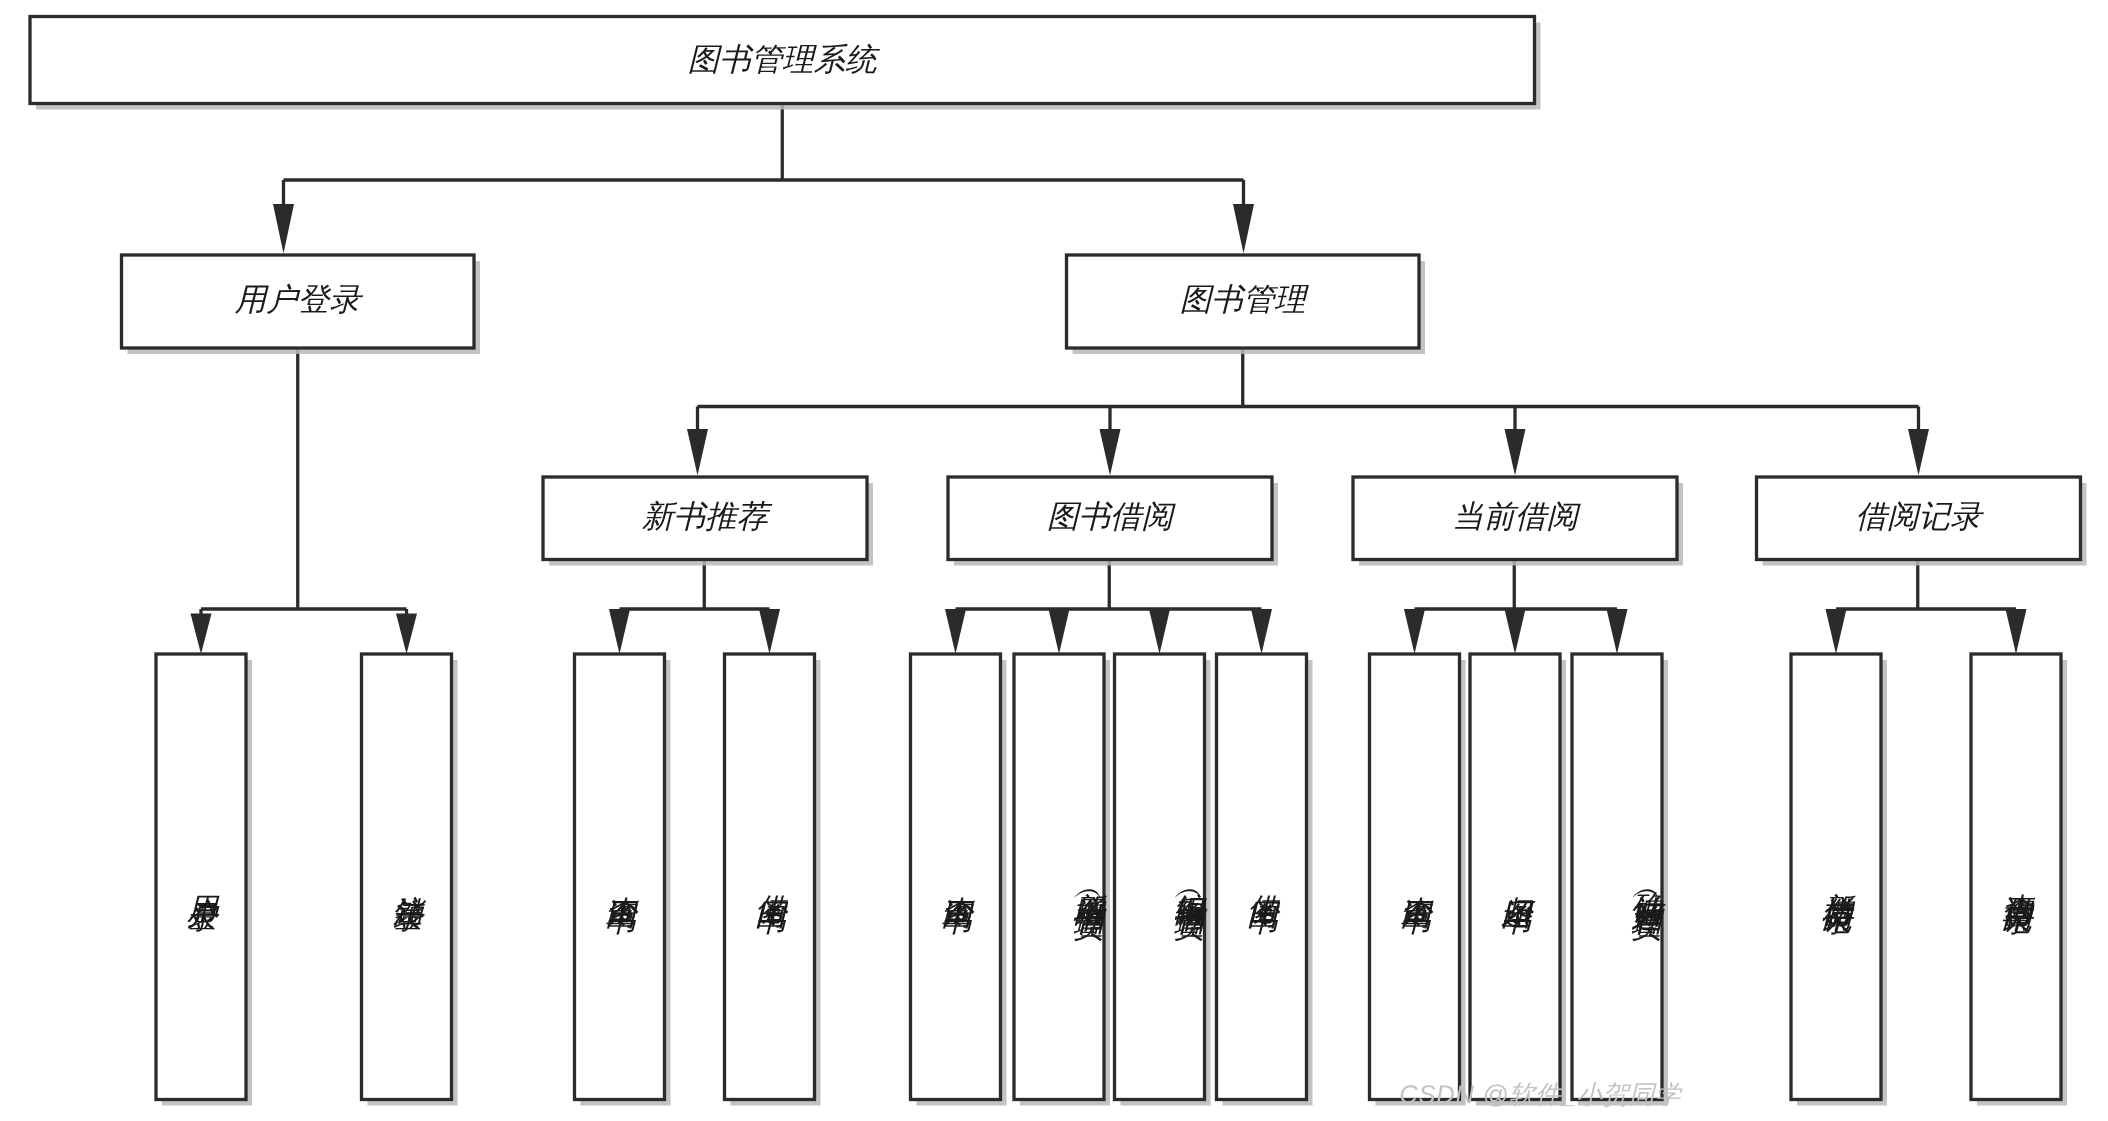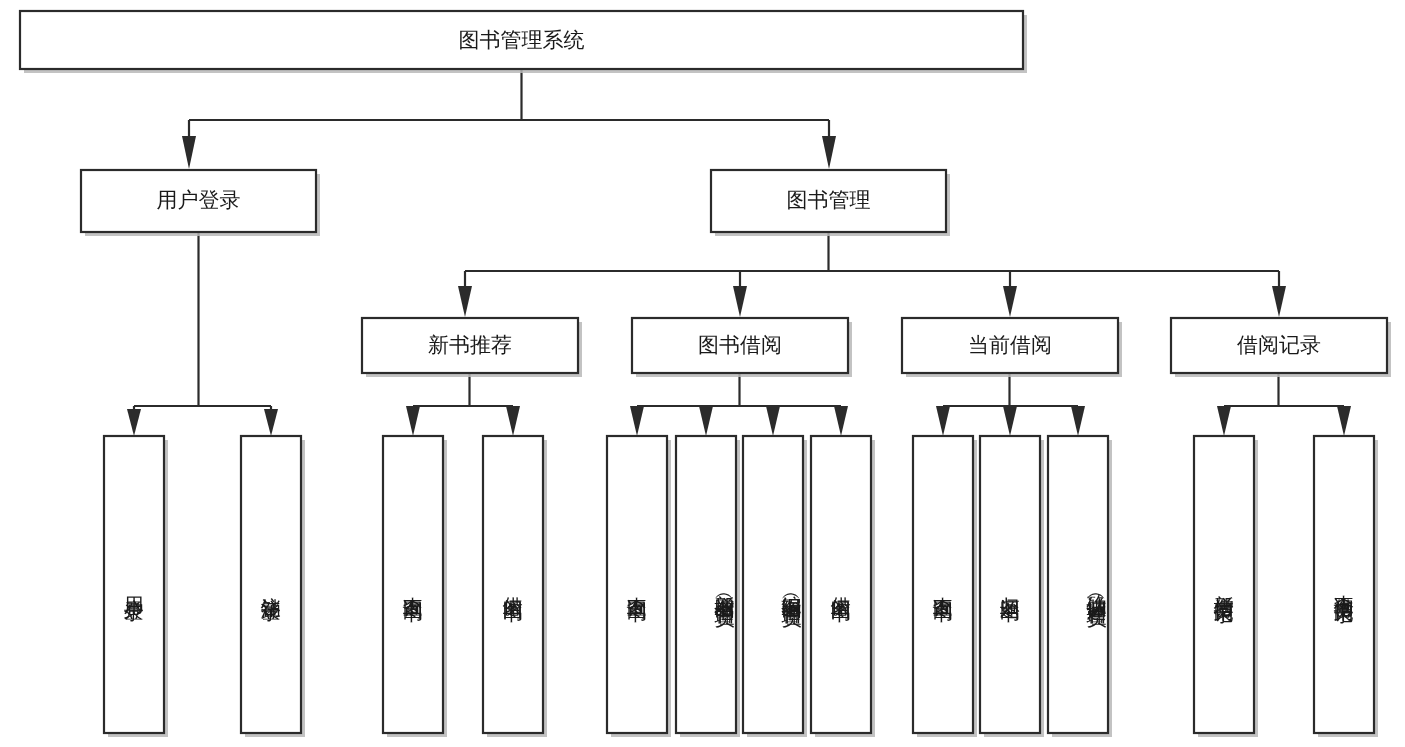--- a/index.html
+++ b/index.html
@@ -11,20 +11,21 @@
     width: 1405px;
     height: 747px;
     font-family: "Liberation Sans", "DejaVu Sans", sans-serif;
     overflow: hidden;
     position: relative;
   }
   #diagram-root {
     position: relative;
     width: 1131px;
     height: 747px;
+    font-style: italic;
   }
   svg#tree-svg {
     position: absolute;
     top: 0;
     left: 0;
     width: 1405px;
     height: 747px;
   }
   .node-box {
     fill: #ffffff;
@@ -240,13 +241,14 @@
   <div class="label-vertical" style="left:743px; top:442px; width:60px; height:291px; display:flex; align-items:flex-start; justify-content:center;">编辑图书（管理员）</div>
   <div class="label-vertical" style="left:811px; top:436px; width:60px; height:297px; display:flex; align-items:center; justify-content:center;">借阅图书</div>
 
   <div class="label-vertical" style="left:913px; top:436px; width:60px; height:297px; display:flex; align-items:center; justify-content:center;">查询图书</div>
   <div class="label-vertical" style="left:980px; top:436px; width:60px; height:297px; display:flex; align-items:center; justify-content:center;">归还图书</div>
   <div class="label-vertical" style="left:1048px; top:442px; width:60px; height:291px; display:flex; align-items:flex-start; justify-content:center;">确认归还（管理员）</div>
 
   <div class="label-vertical" style="left:1194px; top:436px; width:60px; height:297px; display:flex; align-items:center; justify-content:center;">新增借阅记录</div>
   <div class="label-vertical" style="left:1314px; top:436px; width:60px; height:297px; display:flex; align-items:center; justify-content:center;">查询借阅记录</div>
 
+  <div class="watermark">CSDN @软件_小贺同学</div>
 </div>
 
 </body></html>

